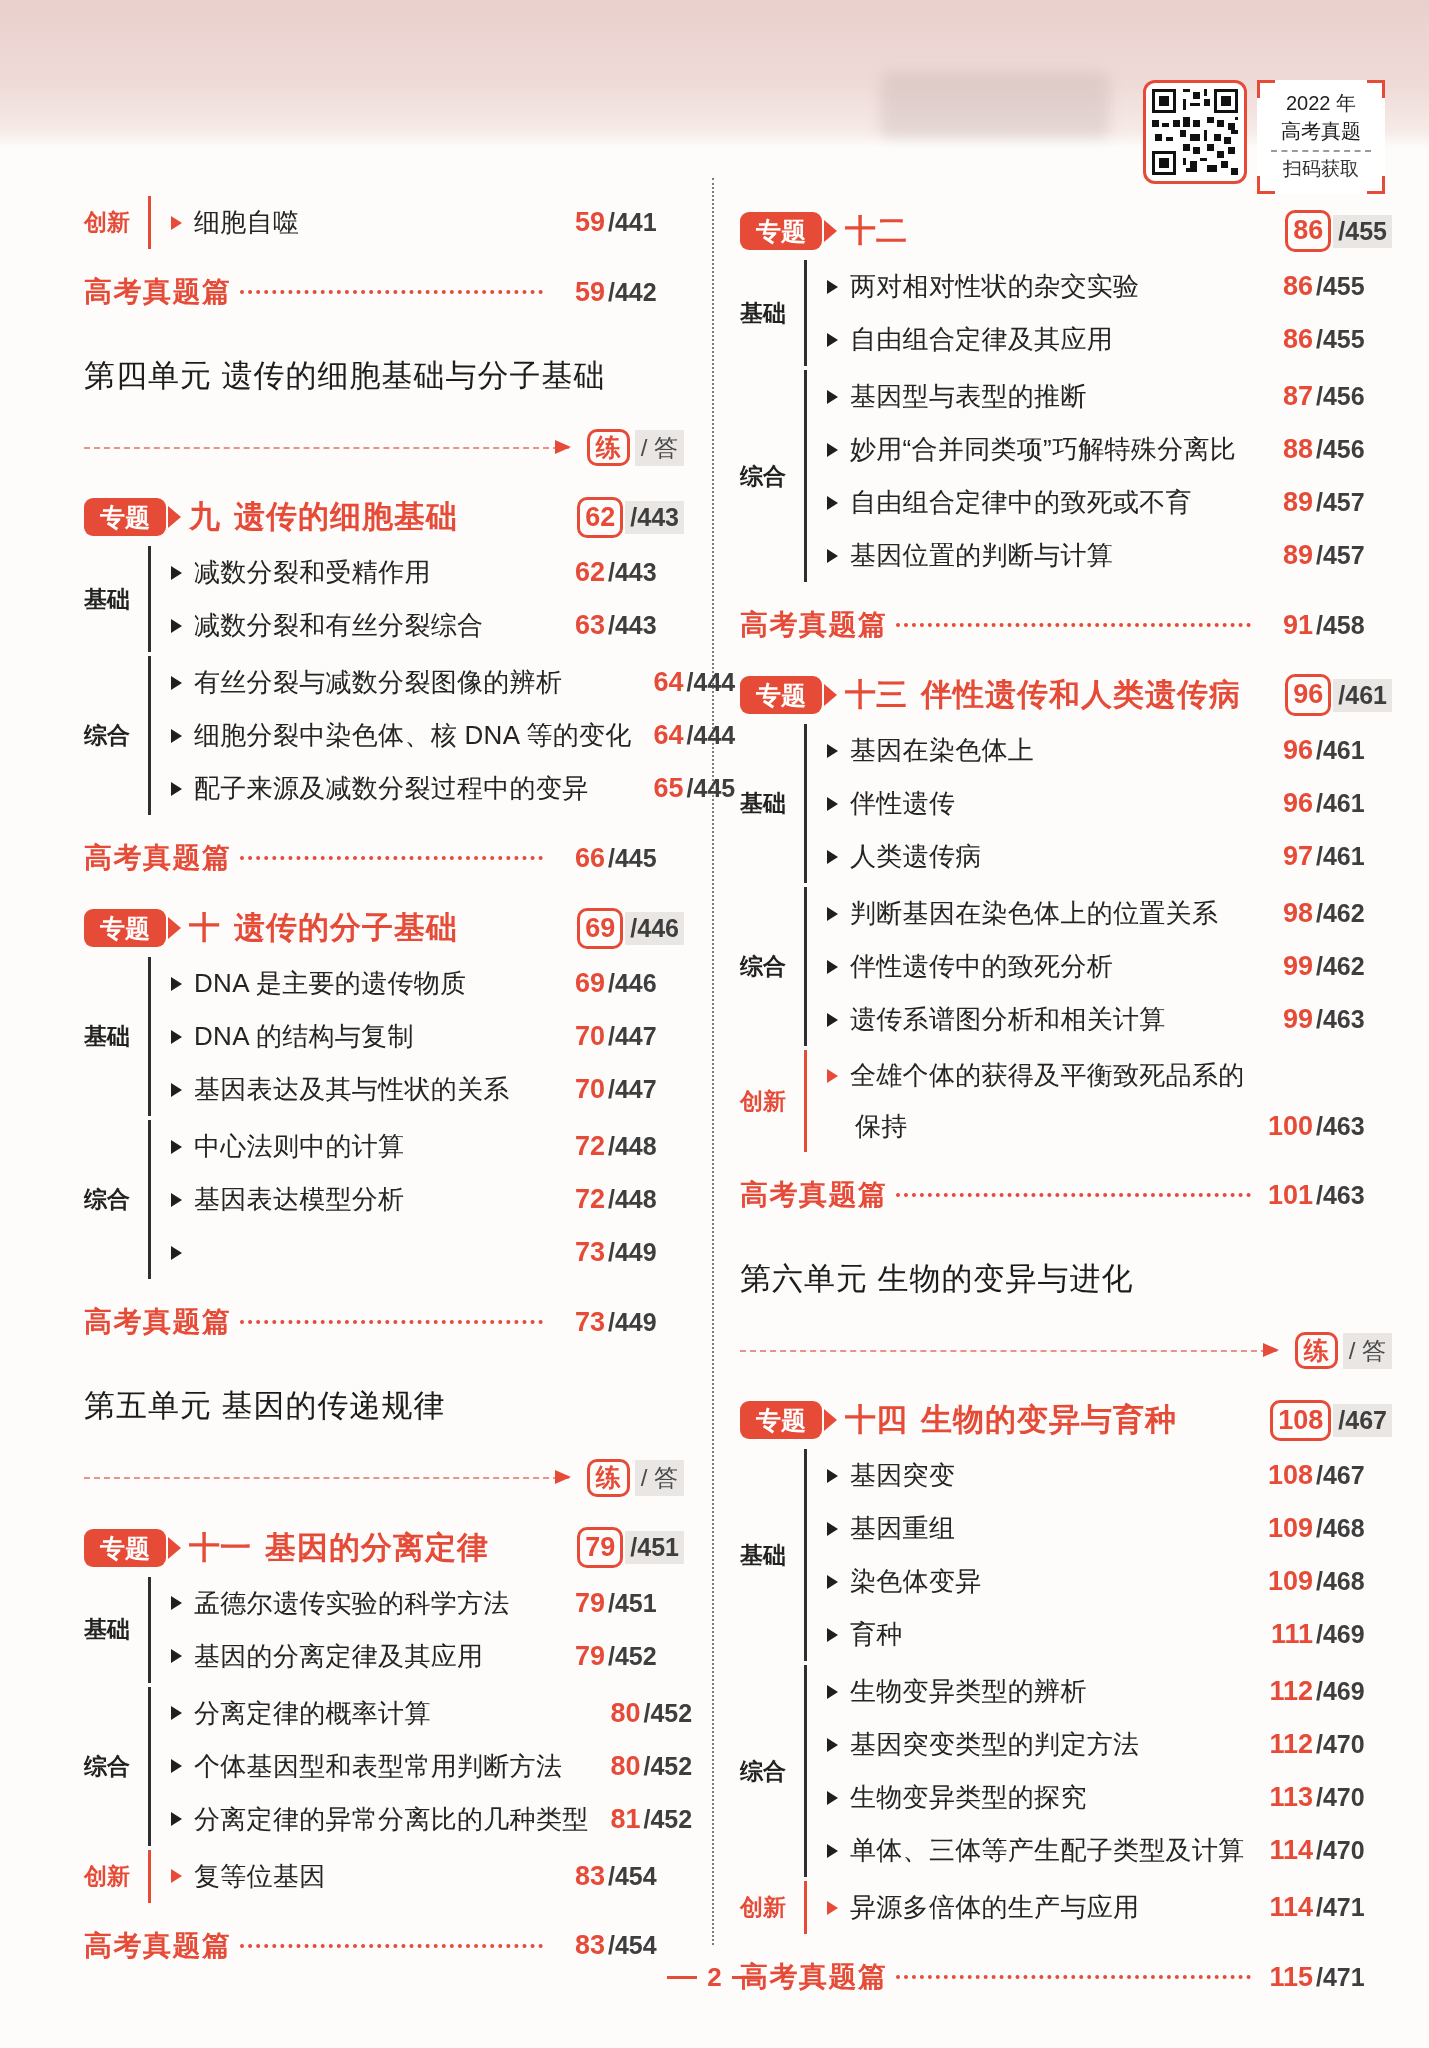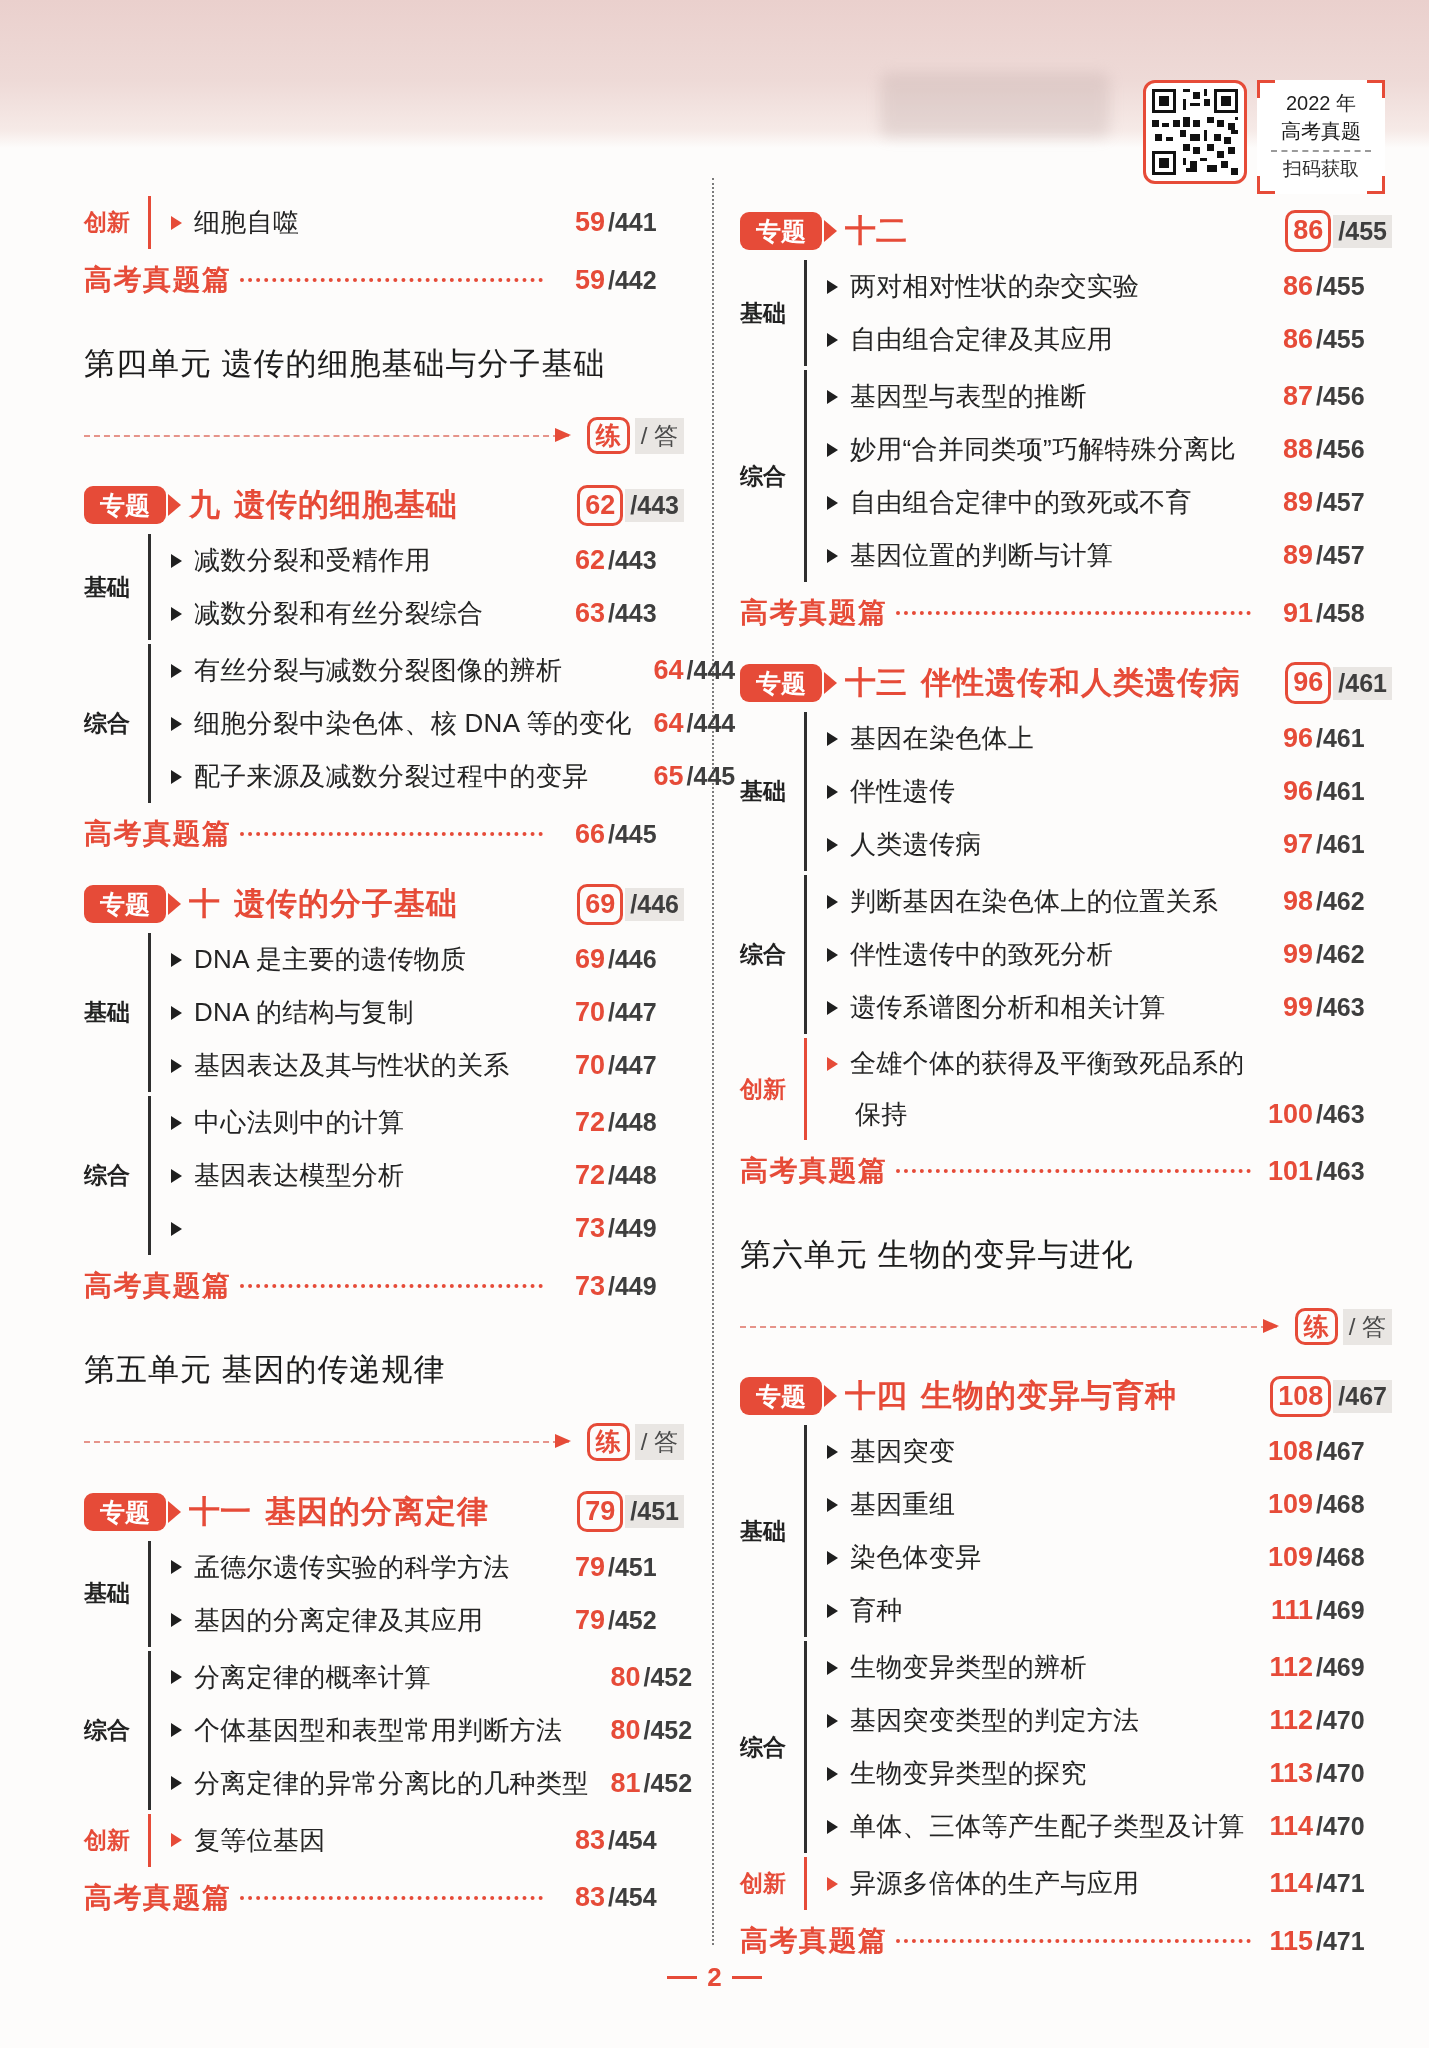--- a/index.html
+++ b/index.html
@@ -64,21 +64,21 @@
   .item.multi{height:auto;flex-direction:column;align-items:stretch;}
   .item .line{display:flex;align-items:center;height:51px;}
   .tri{width:0;height:0;border-left:11px solid #1f1f1f;border-top:7px solid transparent;
        border-bottom:7px solid transparent;margin-right:12px;flex:none;}
   .group.accent .tri{border-left-color:#e64b38;}
   .ititle{font-size:26px;color:#242424;font-weight:500;letter-spacing:.3px;white-space:nowrap;}
   .cont{margin-left:28px;}
   .pg{font-size:27px;font-weight:700;color:#e64b38;min-width:52px;text-align:right;white-space:nowrap;}
   .ans{font-size:25px;color:#3e3e3e;font-weight:600;width:76px;margin-left:3px;white-space:nowrap;}
   
-  .exam{display:flex;align-items:center;margin:12px 0 28px;}
+  .exam{display:flex;align-items:center;margin:24px 0 28px;}
   .etitle{color:#e64b38;font-size:28px;font-weight:800;letter-spacing:1.5px;white-space:nowrap;}
   .edots{flex:1;height:0;border-bottom:4px dotted #e64b38;margin:0 10px 0 8px;}
   
   .col-left > .group:first-child{margin-top:26px;}
   .col-right > .topic:first-child{margin-top:40px;}
   
   .footer{position:absolute;left:0;right:0;top:1962px;display:flex;align-items:center;
           justify-content:center;gap:10px;}
   .fdash{width:30px;border-top:3px solid #e64b38;}
   .fnum{color:#e64b38;font-size:26px;font-weight:700;}

